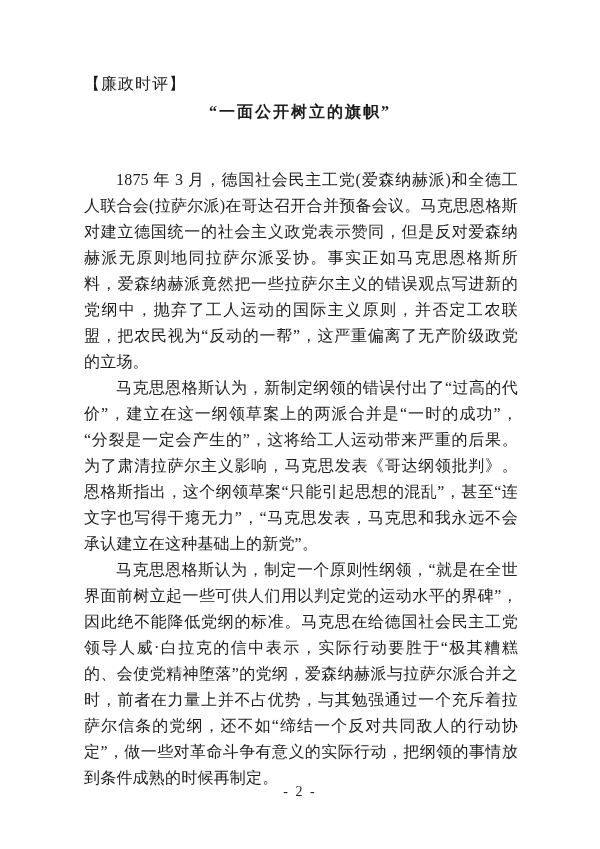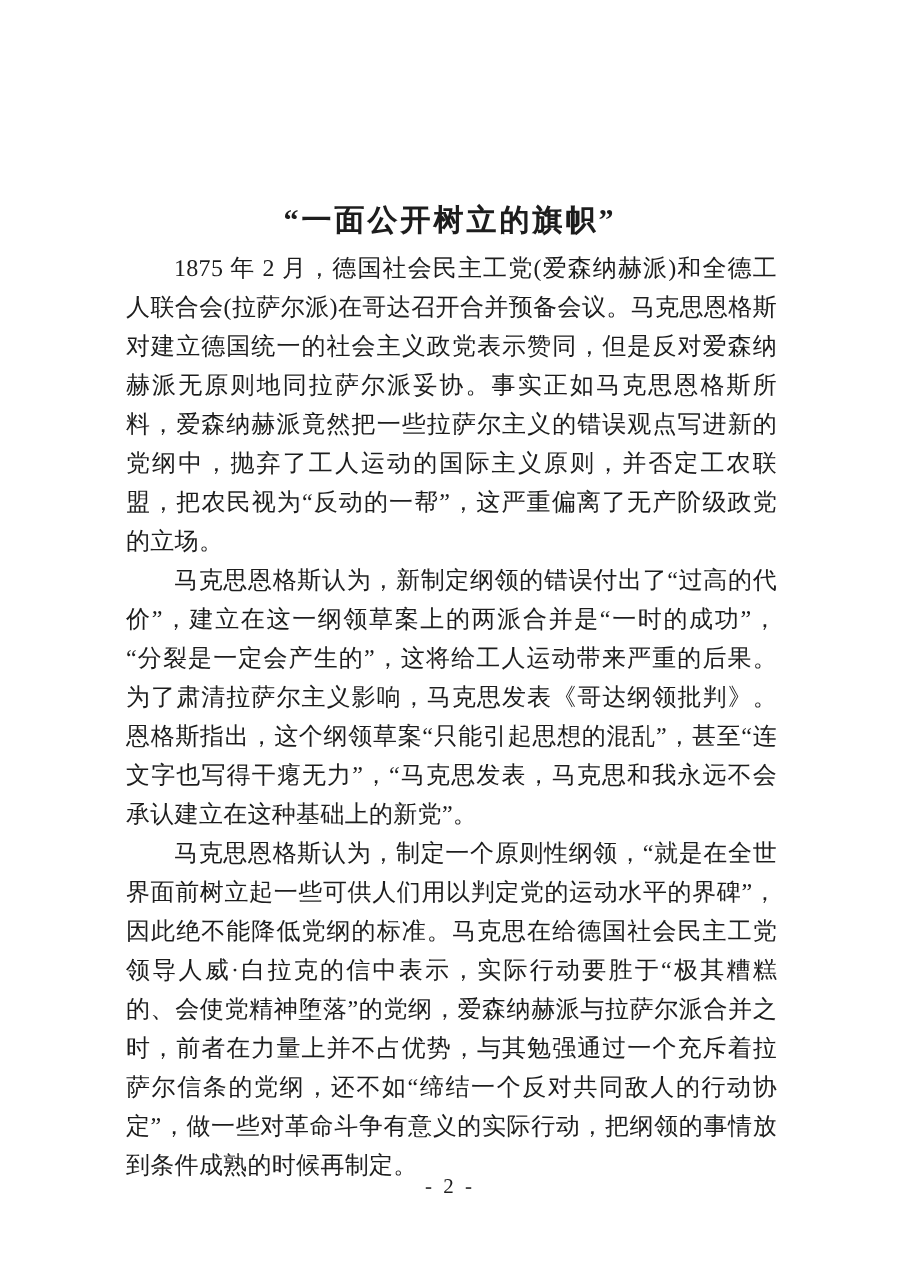--- a/index.html
+++ b/index.html
@@ -20,25 +20,25 @@
     position: absolute;
     left: 84px;
     top: 74px;
     font-size: 16px;
     letter-spacing: 1px;
     white-space: nowrap;
   }
   .doc-title {
     position: absolute;
     left: 0;
-    top: 133px;
+    top: 102px;
     width: 600px;
     margin: 0;
     text-align: center;
-    font-size: 20px;
+    font-size: 16px;
     font-weight: 700;
     letter-spacing: 2px;
     white-space: nowrap;
   }
   .body-text {
     position: absolute;
     left: 84px;
     top: 167px;
     width: 434px;
     font-size: 16px;
@@ -60,25 +60,26 @@
     text-align: center;
     font-size: 14px;
     letter-spacing: 2px;
   }
 </style>
 </head>
 <body>
 
 <div class="page">
 
+  <div class="section-tag">【廉政时评】</div>
 
   <h1 class="doc-title">“一面公开树立的旗帜”</h1>
 
   <div class="body-text">
-    <p>1875 年 2 月，德国社会民主工党(爱森纳赫派)和全德工人联合会(拉萨尔派)在哥达召开合并预备会议。马克思恩格斯对建立德国统一的社会主义政党表示赞同，但是反对爱森纳赫派无原则地同拉萨尔派妥协。事实正如马克思恩格斯所料，爱森纳赫派竟然把一些拉萨尔主义的错误观点写进新的党纲中，抛弃了工人运动的国际主义原则，并否定工农联盟，把农民视为“反动的一帮”，这严重偏离了无产阶级政党的立场。</p>
+    <p>1875 年 3 月，德国社会民主工党(爱森纳赫派)和全德工人联合会(拉萨尔派)在哥达召开合并预备会议。马克思恩格斯对建立德国统一的社会主义政党表示赞同，但是反对爱森纳赫派无原则地同拉萨尔派妥协。事实正如马克思恩格斯所料，爱森纳赫派竟然把一些拉萨尔主义的错误观点写进新的党纲中，抛弃了工人运动的国际主义原则，并否定工农联盟，把农民视为“反动的一帮”，这严重偏离了无产阶级政党的立场。</p>
     <p>马克思恩格斯认为，新制定纲领的错误付出了“过高的代价”，建立在这一纲领草案上的两派合并是“一时的成功”，“分裂是一定会产生的”，这将给工人运动带来严重的后果。为了肃清拉萨尔主义影响，马克思发表《哥达纲领批判》。恩格斯指出，这个纲领草案“只能引起思想的混乱”，甚至“连文字也写得干瘪无力”，“马克思发表，马克思和我永远不会承认建立在这种基础上的新党”。</p>
     <p>马克思恩格斯认为，制定一个原则性纲领，“就是在全世界面前树立起一些可供人们用以判定党的运动水平的界碑”，因此绝不能降低党纲的标准。马克思在给德国社会民主工党领导人威·白拉克的信中表示，实际行动要胜于“极其糟糕的、会使党精神堕落”的党纲，爱森纳赫派与拉萨尔派合并之时，前者在力量上并不占优势，与其勉强通过一个充斥着拉萨尔信条的党纲，还不如“缔结一个反对共同敌人的行动协定”，做一些对革命斗争有意义的实际行动，把纲领的事情放到条件成熟的时候再制定。</p>
 
   </div>
 
   <div class="page-number">- 2 -</div>
 
 </div>
 
 </body></html>

